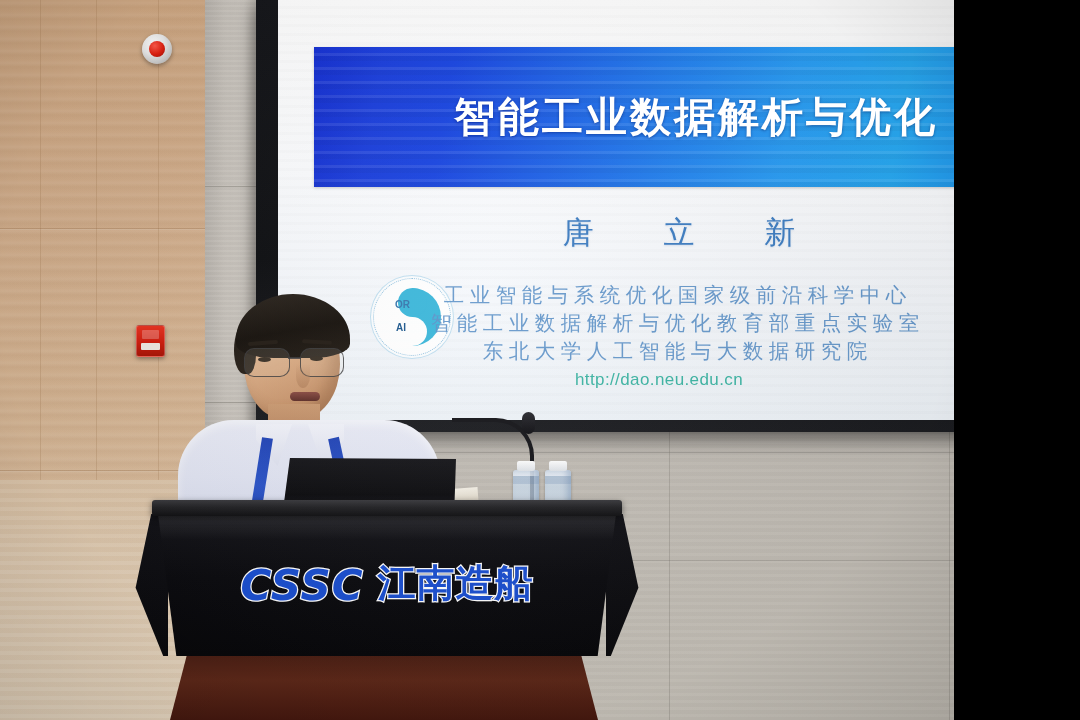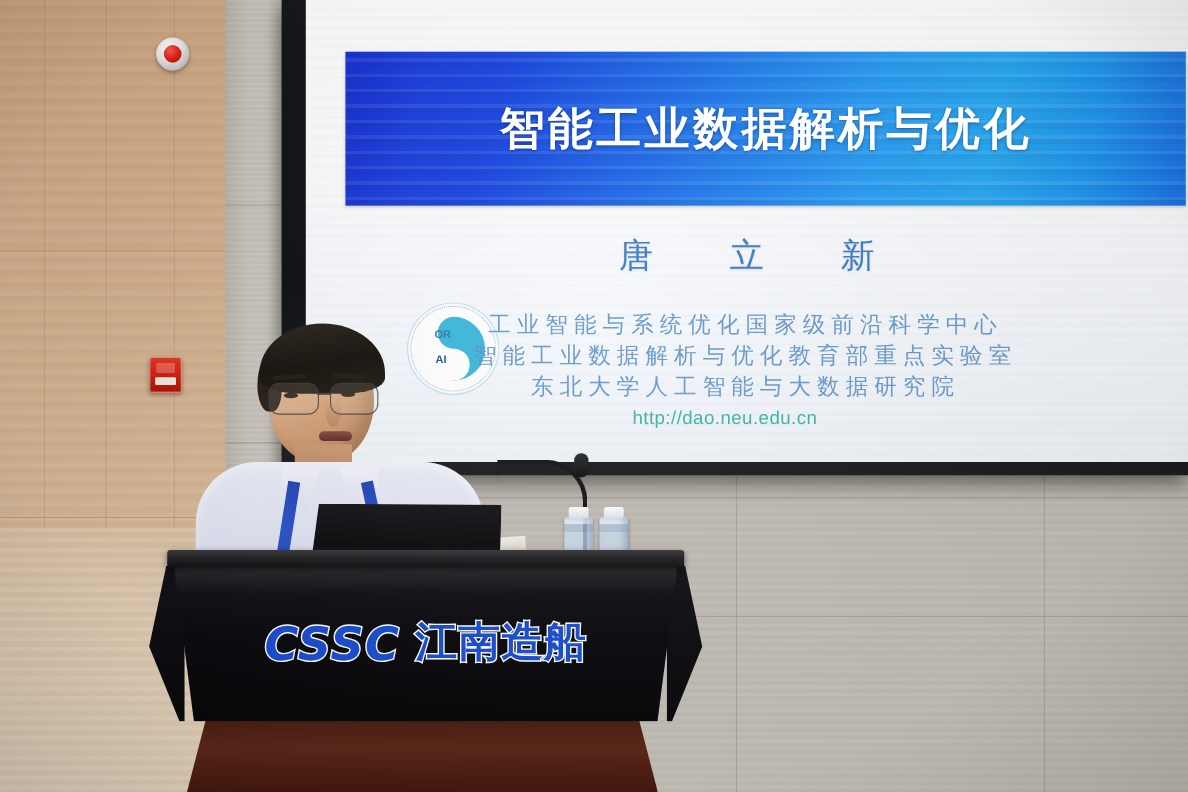--- a/index.html
+++ b/index.html
@@ -1,21 +1,21 @@
 <!DOCTYPE html>
 <html><head>
 <meta charset="utf-8">
 <title>Conference Presentation Photo</title>
 <style>
   html,body{margin:0;padding:0;background:#000;}
   body{font-family:"Liberation Sans","DejaVu Sans",sans-serif;}
 
   #stage{
     position:relative;
-    width:1080px;height:720px;
+    width:954px;height:720px;
     overflow:hidden;
     background:#cbb9a3;
   }
 
   
   .wall-wood{
     position:absolute;left:0;top:0;width:212px;height:720px;
     background:
       repeating-linear-gradient(180deg,
         rgba(255,255,255,0.00) 0px,

